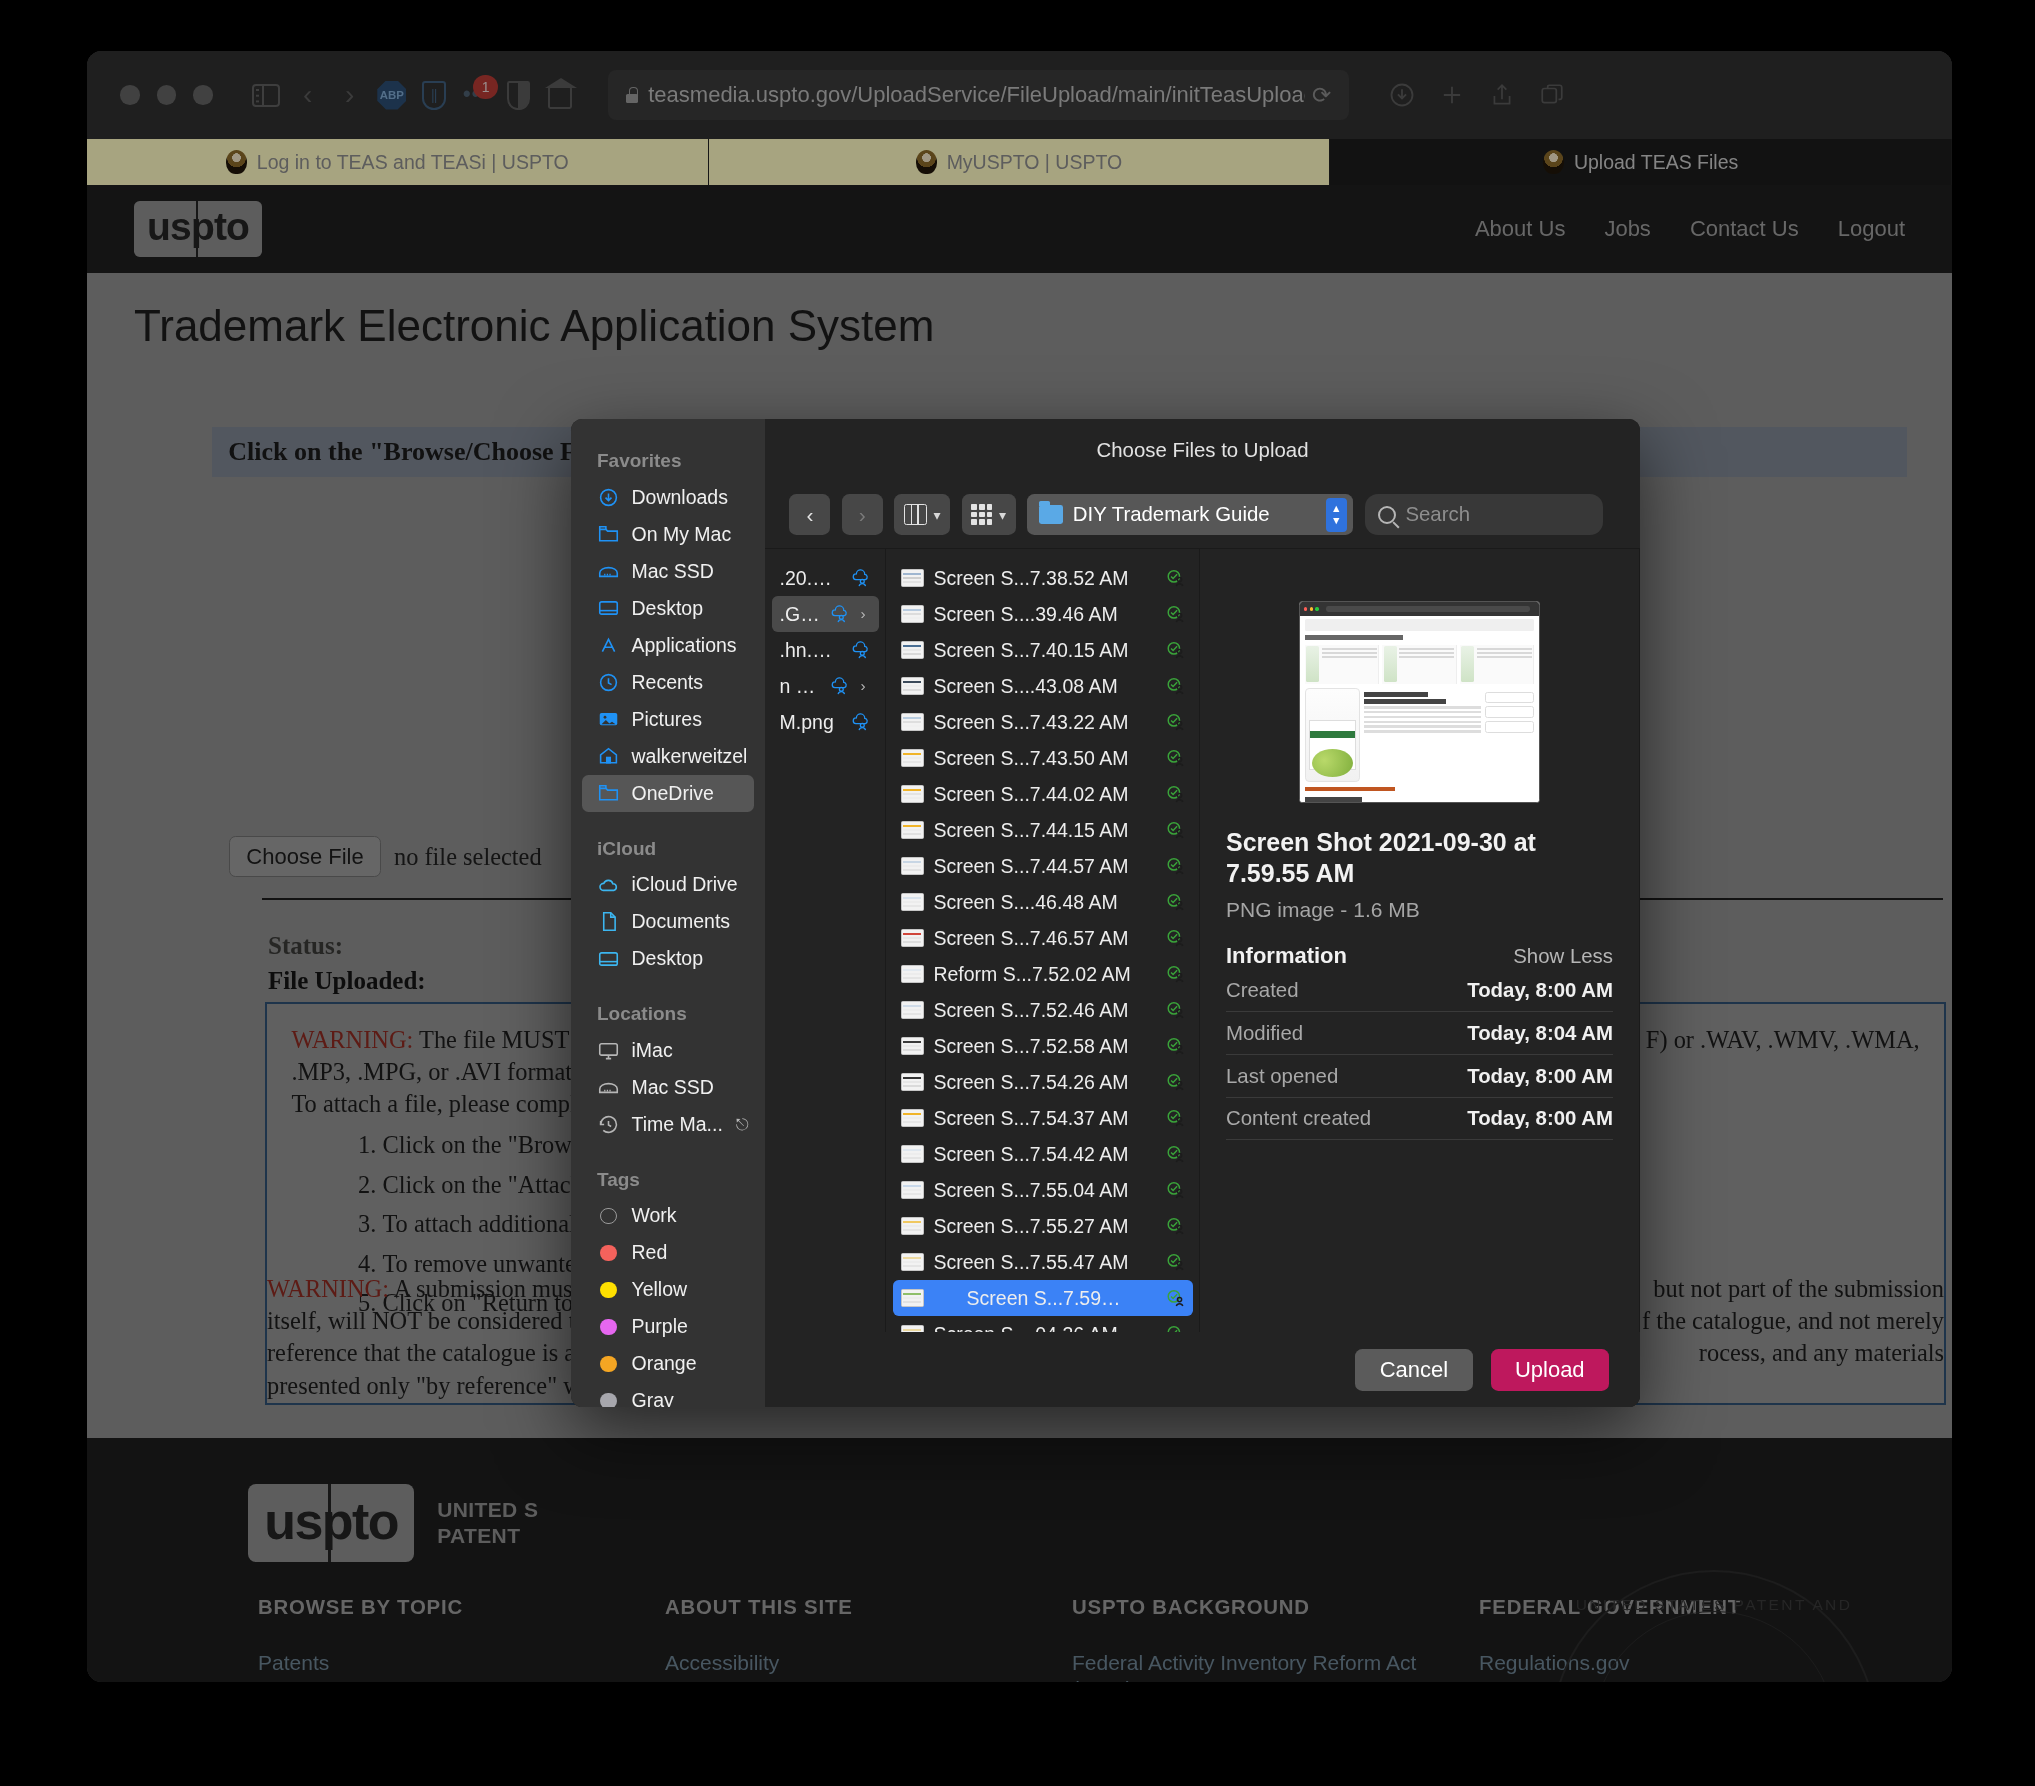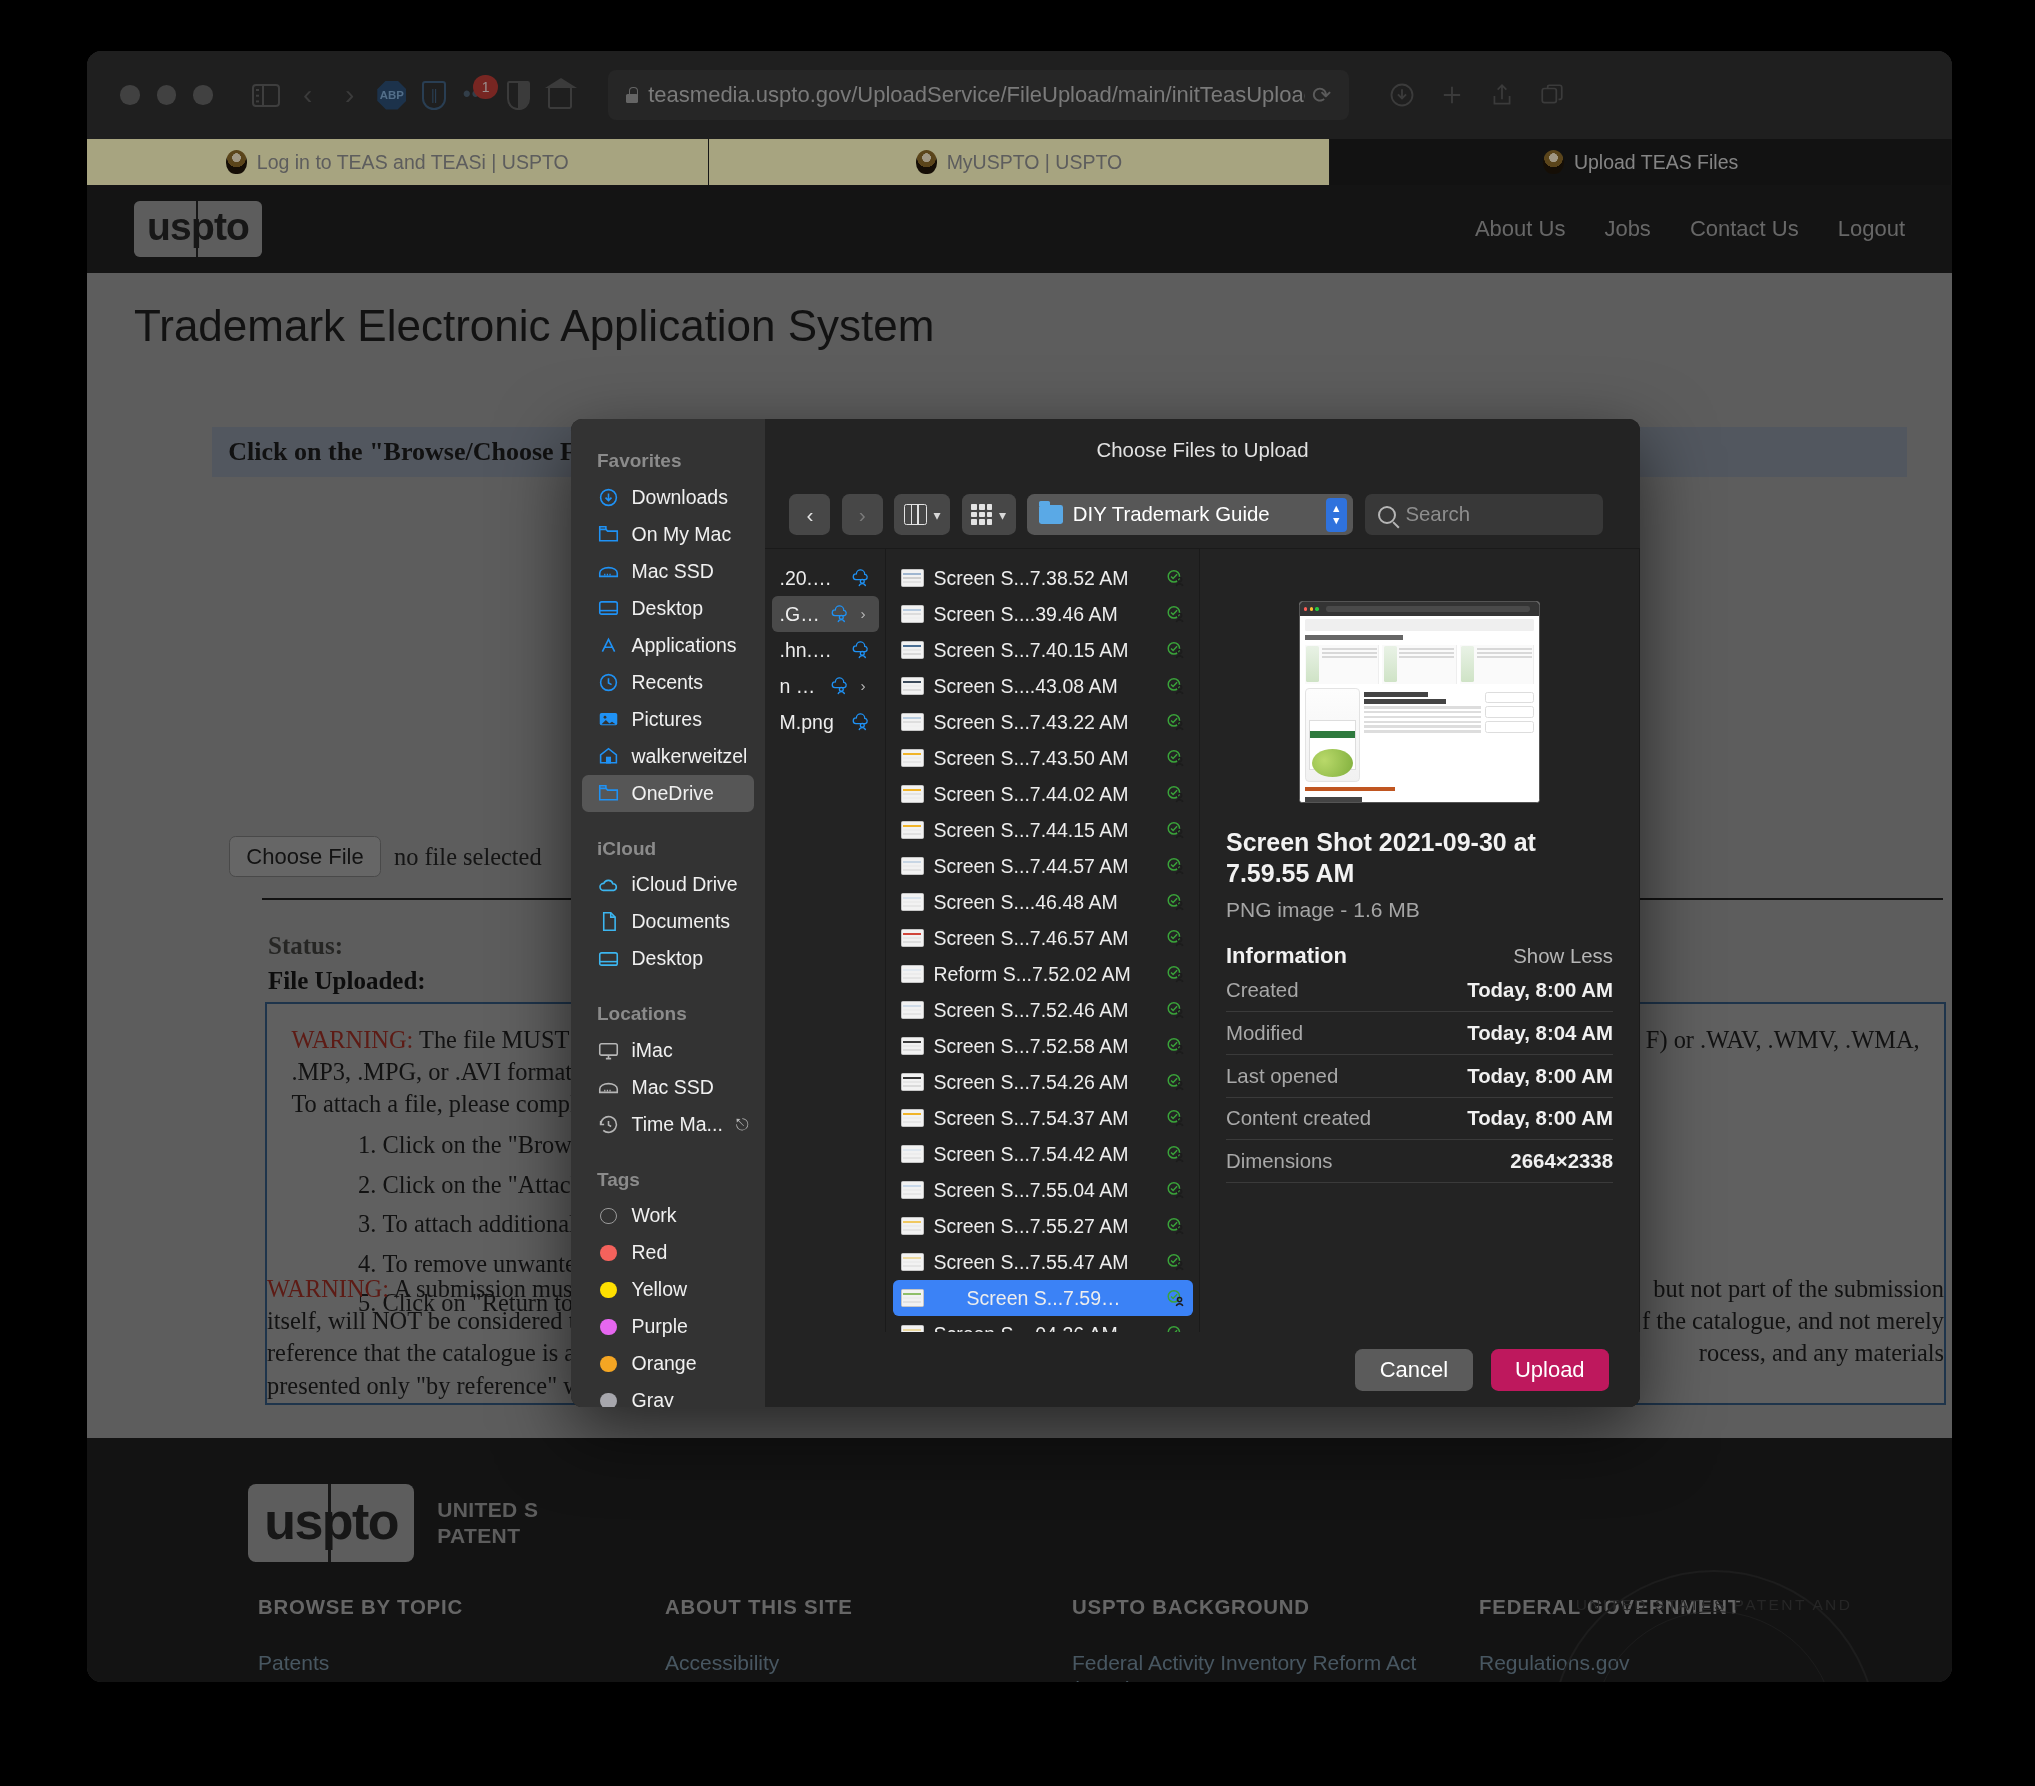--- a/index.html
+++ b/index.html
@@ -250,21 +250,21 @@
   #fd-path {
     flex: 1; max-width: 326px; height: 41px; background:#575757; border-radius:7.3px;
     display:flex; align-items:center; padding: 0 6.5px 0 11.4px; gap: 9.8px; position:relative;
   }
   #fd-folder-ico { width: 24.4px; height: 19.5px; background:#5aa9e6; border-radius: 2.4px; position:relative; flex:0 0 24.4px;}
   #fd-folder-ico:before{content:"";position:absolute;left:0;top:-4.1px;width:11.4px;height:4.9px;background:#5aa9e6;border-radius:1.6px 1.6px 0 0;}
   #fd-path-text { font-size: 20.4px; color:#fff; white-space:nowrap; overflow:hidden; flex:1;}
   #fd-stepper { width: 21px; height: 34px; background:#2f72dd; border-radius:4.1px; color:#fff;
      display:flex; flex-direction:column; align-items:center; justify-content:center; font-size:10.6px; line-height:1.05; flex:0 0 21px;}
 
-  #fd-search { width: 238px; height: 41px; background:#383838; border-radius:7px; display:flex;align-items:center;gap:9.8px;padding:0 13px;}
+  #fd-search { width: 238px; height: 41px; background:#383838; border-radius:13px; display:flex;align-items:center;gap:9.8px;padding:0 13px;}
   #fd-search-ico { width:18px;height:18px;border:2px solid #b6b6b6;border-radius:50%;position:relative;flex:0 0 18px;}
   #fd-search-ico:after{content:"";position:absolute;right:-6.5px;bottom:-4.1px;width:8.1px;height:2px;background:#b6b6b6;transform:rotate(45deg);}
   #fd-search-ph { font-size: 20.4px; color:#8e8e8e;}
 
   
   #fd-cols { flex: 1; display:flex; min-height:0; border-top: 0.8px solid #1a1a1a; }
   .fd-col { overflow:hidden; border-right: 0.8px solid #1a1a1a; }
   #fd-col1 { width: 121px; flex:0 0 121px; padding-top: 11.4px;}
   #fd-col2 { width: 314px; flex:0 0 314px; padding-top: 11.4px;}
   #fd-col3 { flex:1; min-width:0; padding: 0; }
@@ -1192,24 +1192,20 @@
               <span class="v">Today, 8:04 AM</span>
             </div>
             <div class="pv-meta">
               <span class="k">Last opened</span>
               <span class="v">Today, 8:00 AM</span>
             </div>
             <div class="pv-meta">
               <span class="k">Content created</span>
               <span class="v">Today, 8:00 AM</span>
             </div>
-            <div class="pv-meta">
-              <span class="k">Dimensions</span>
-              <span class="v">2664×2338</span>
-            </div>
           </div>
         </div>
       </div>
 
       <div id="fd-footer">
         <div class="fd-action" id="fd-cancel">Cancel</div>
         <div class="fd-action" id="fd-upload">Upload</div>
       </div>
     </div>
   </div>

